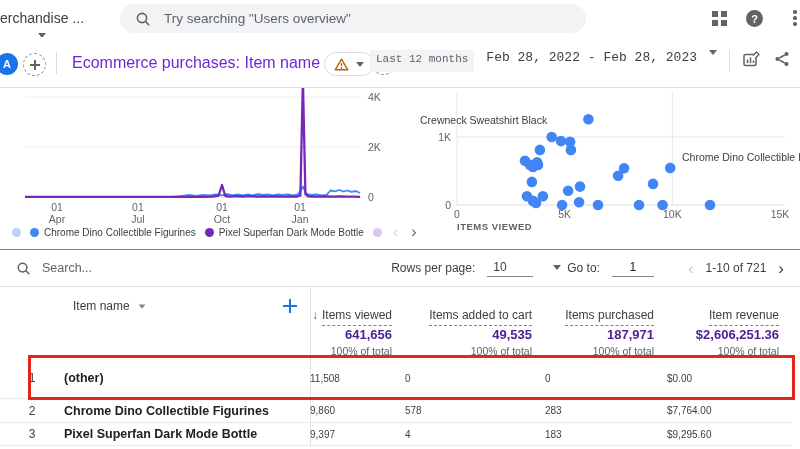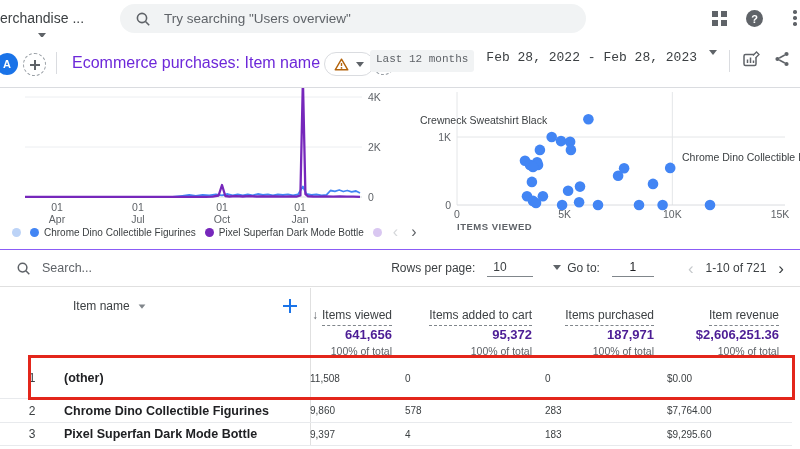--- a/index.html
+++ b/index.html
@@ -271,21 +271,21 @@
       <div class="mh-cell"><span class="mh-label">Items purchased</span></div>
       <div class="mh-cell"><span class="mh-label">Item revenue</span></div>
     </div>
 </div>
 <div id="totals-row">
     <div class="tot-cell">
       <div class="tot-val">641,656</div>
       <div class="tot-sub">100% of total</div>
     </div>
     <div class="tot-cell">
-      <div class="tot-val">95,372</div>
+      <div class="tot-val">49,535</div>
       <div class="tot-sub">100% of total</div>
     </div>
     <div class="tot-cell">
       <div class="tot-val">187,971</div>
       <div class="tot-sub">100% of total</div>
     </div>
     <div class="tot-cell">
       <div class="tot-val">$2,606,251.36</div>
       <div class="tot-sub">100% of total</div>
     </div>

